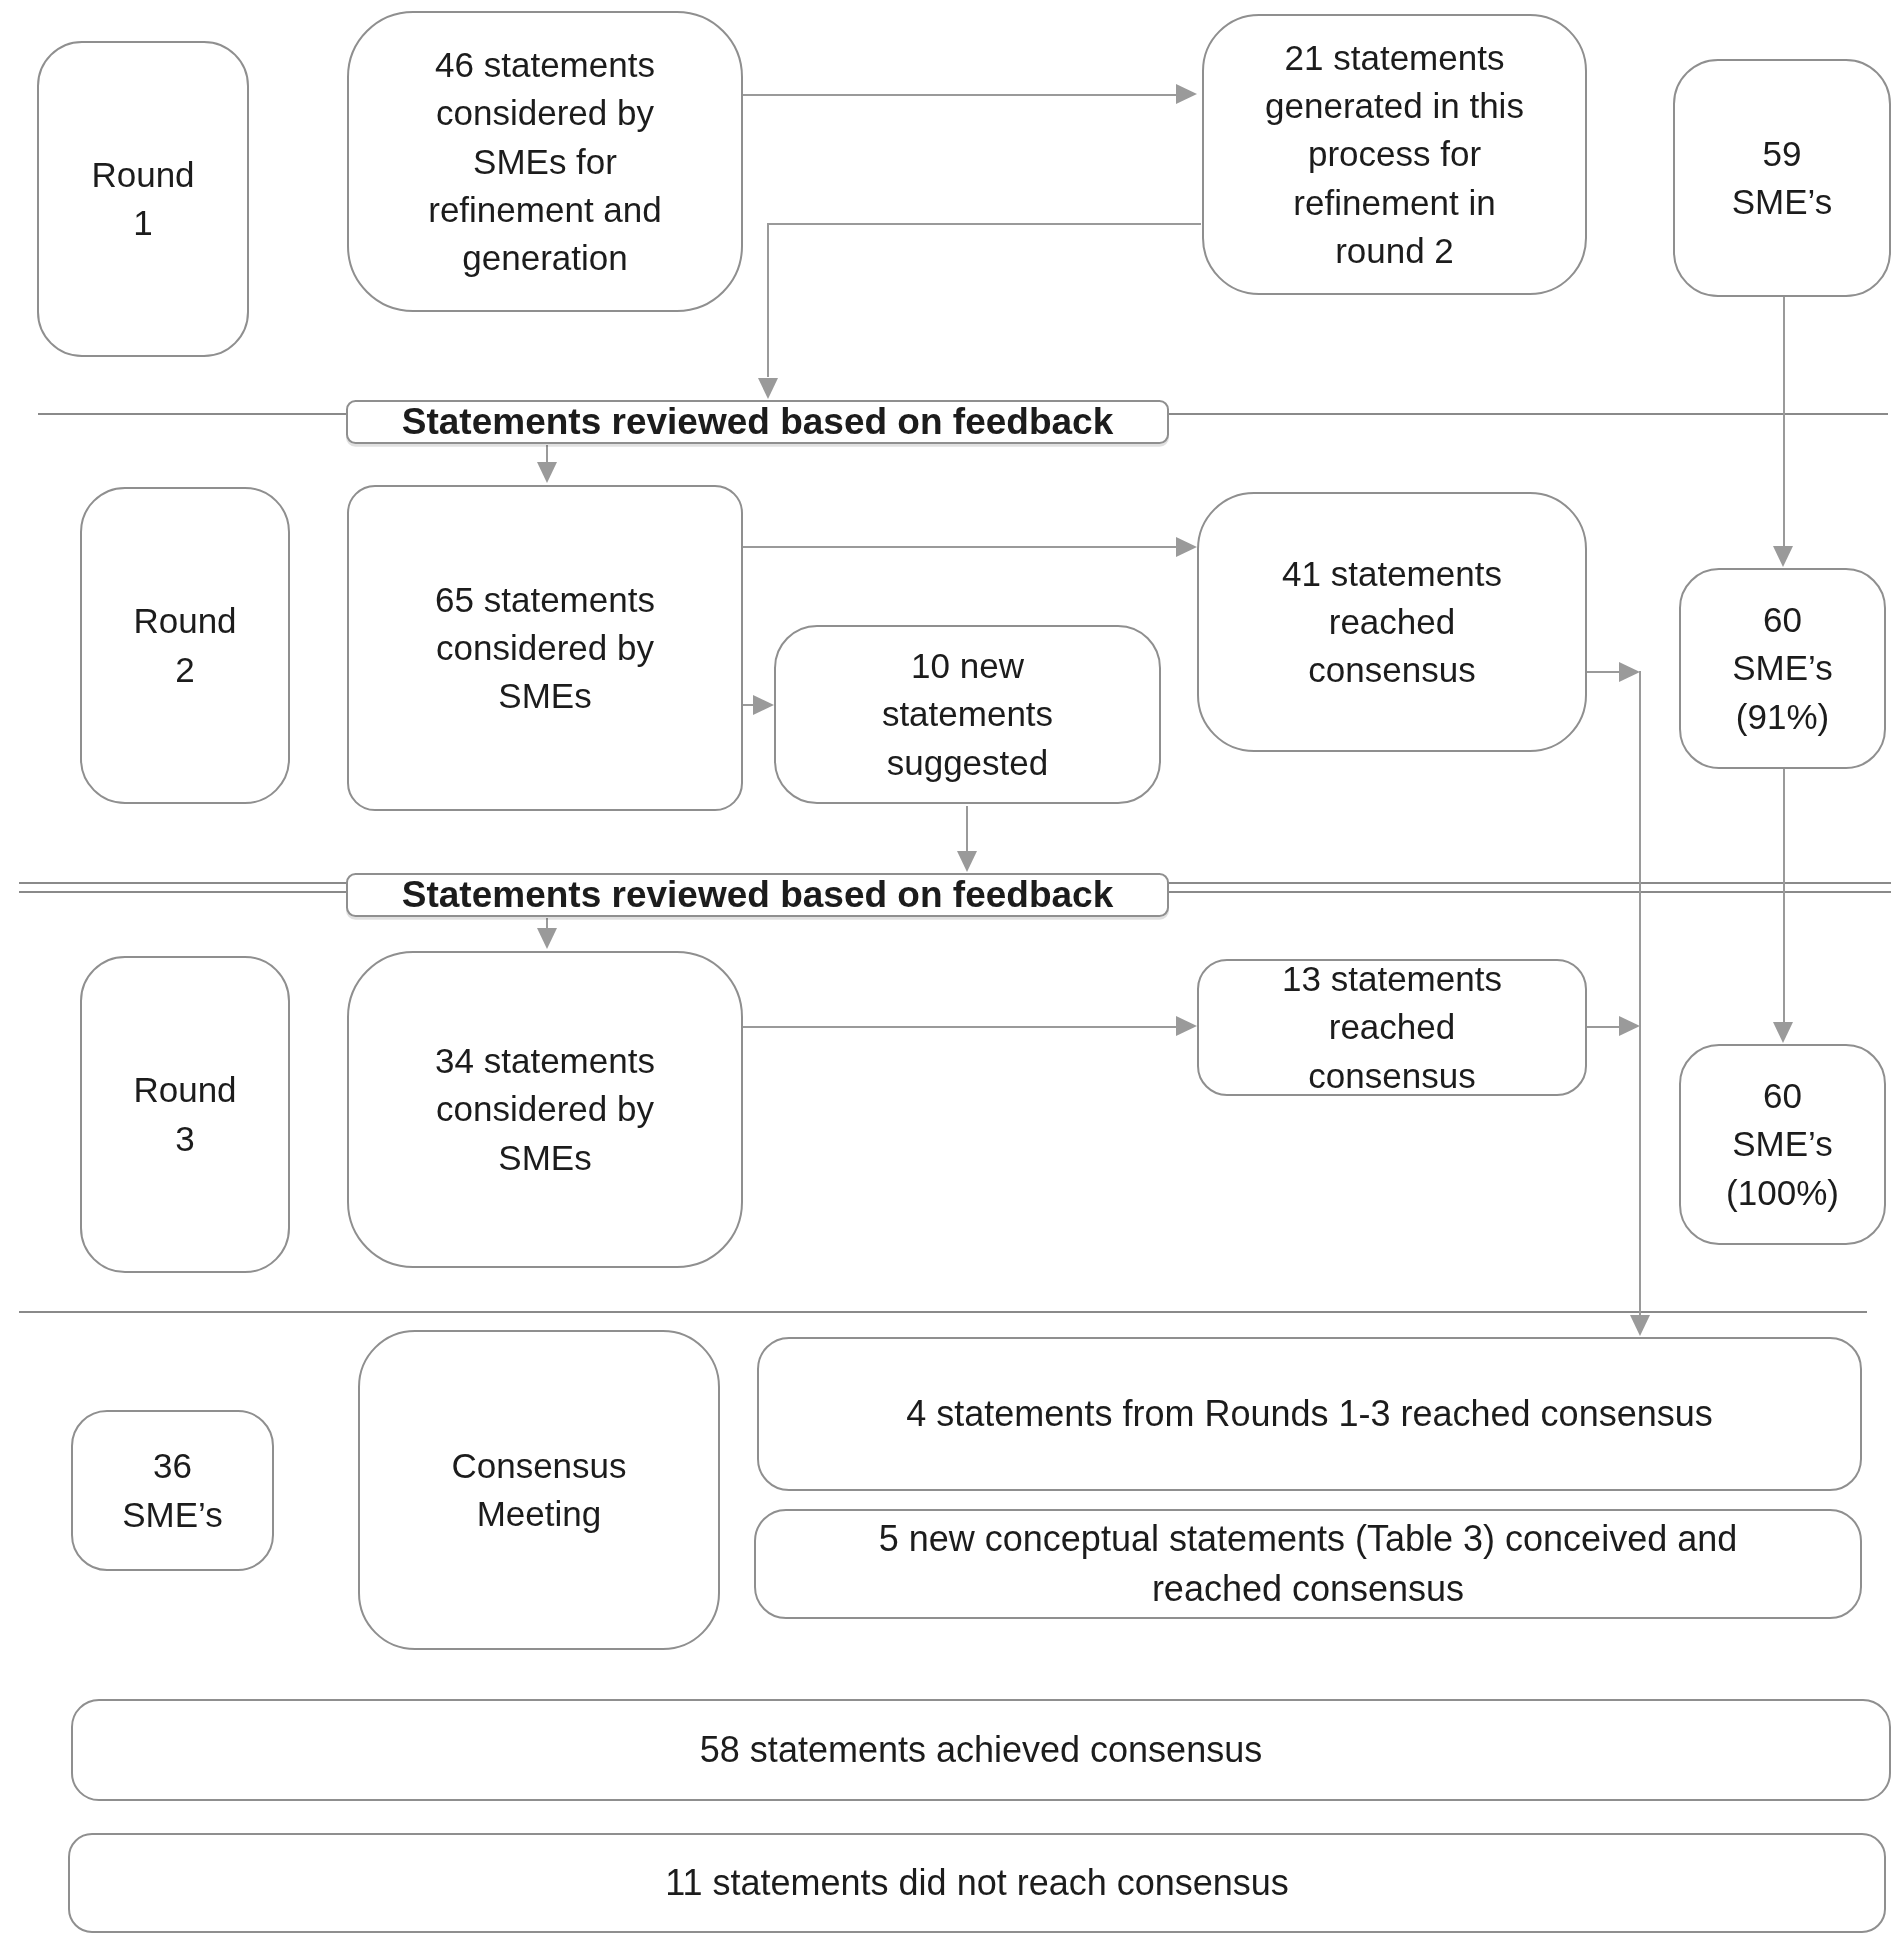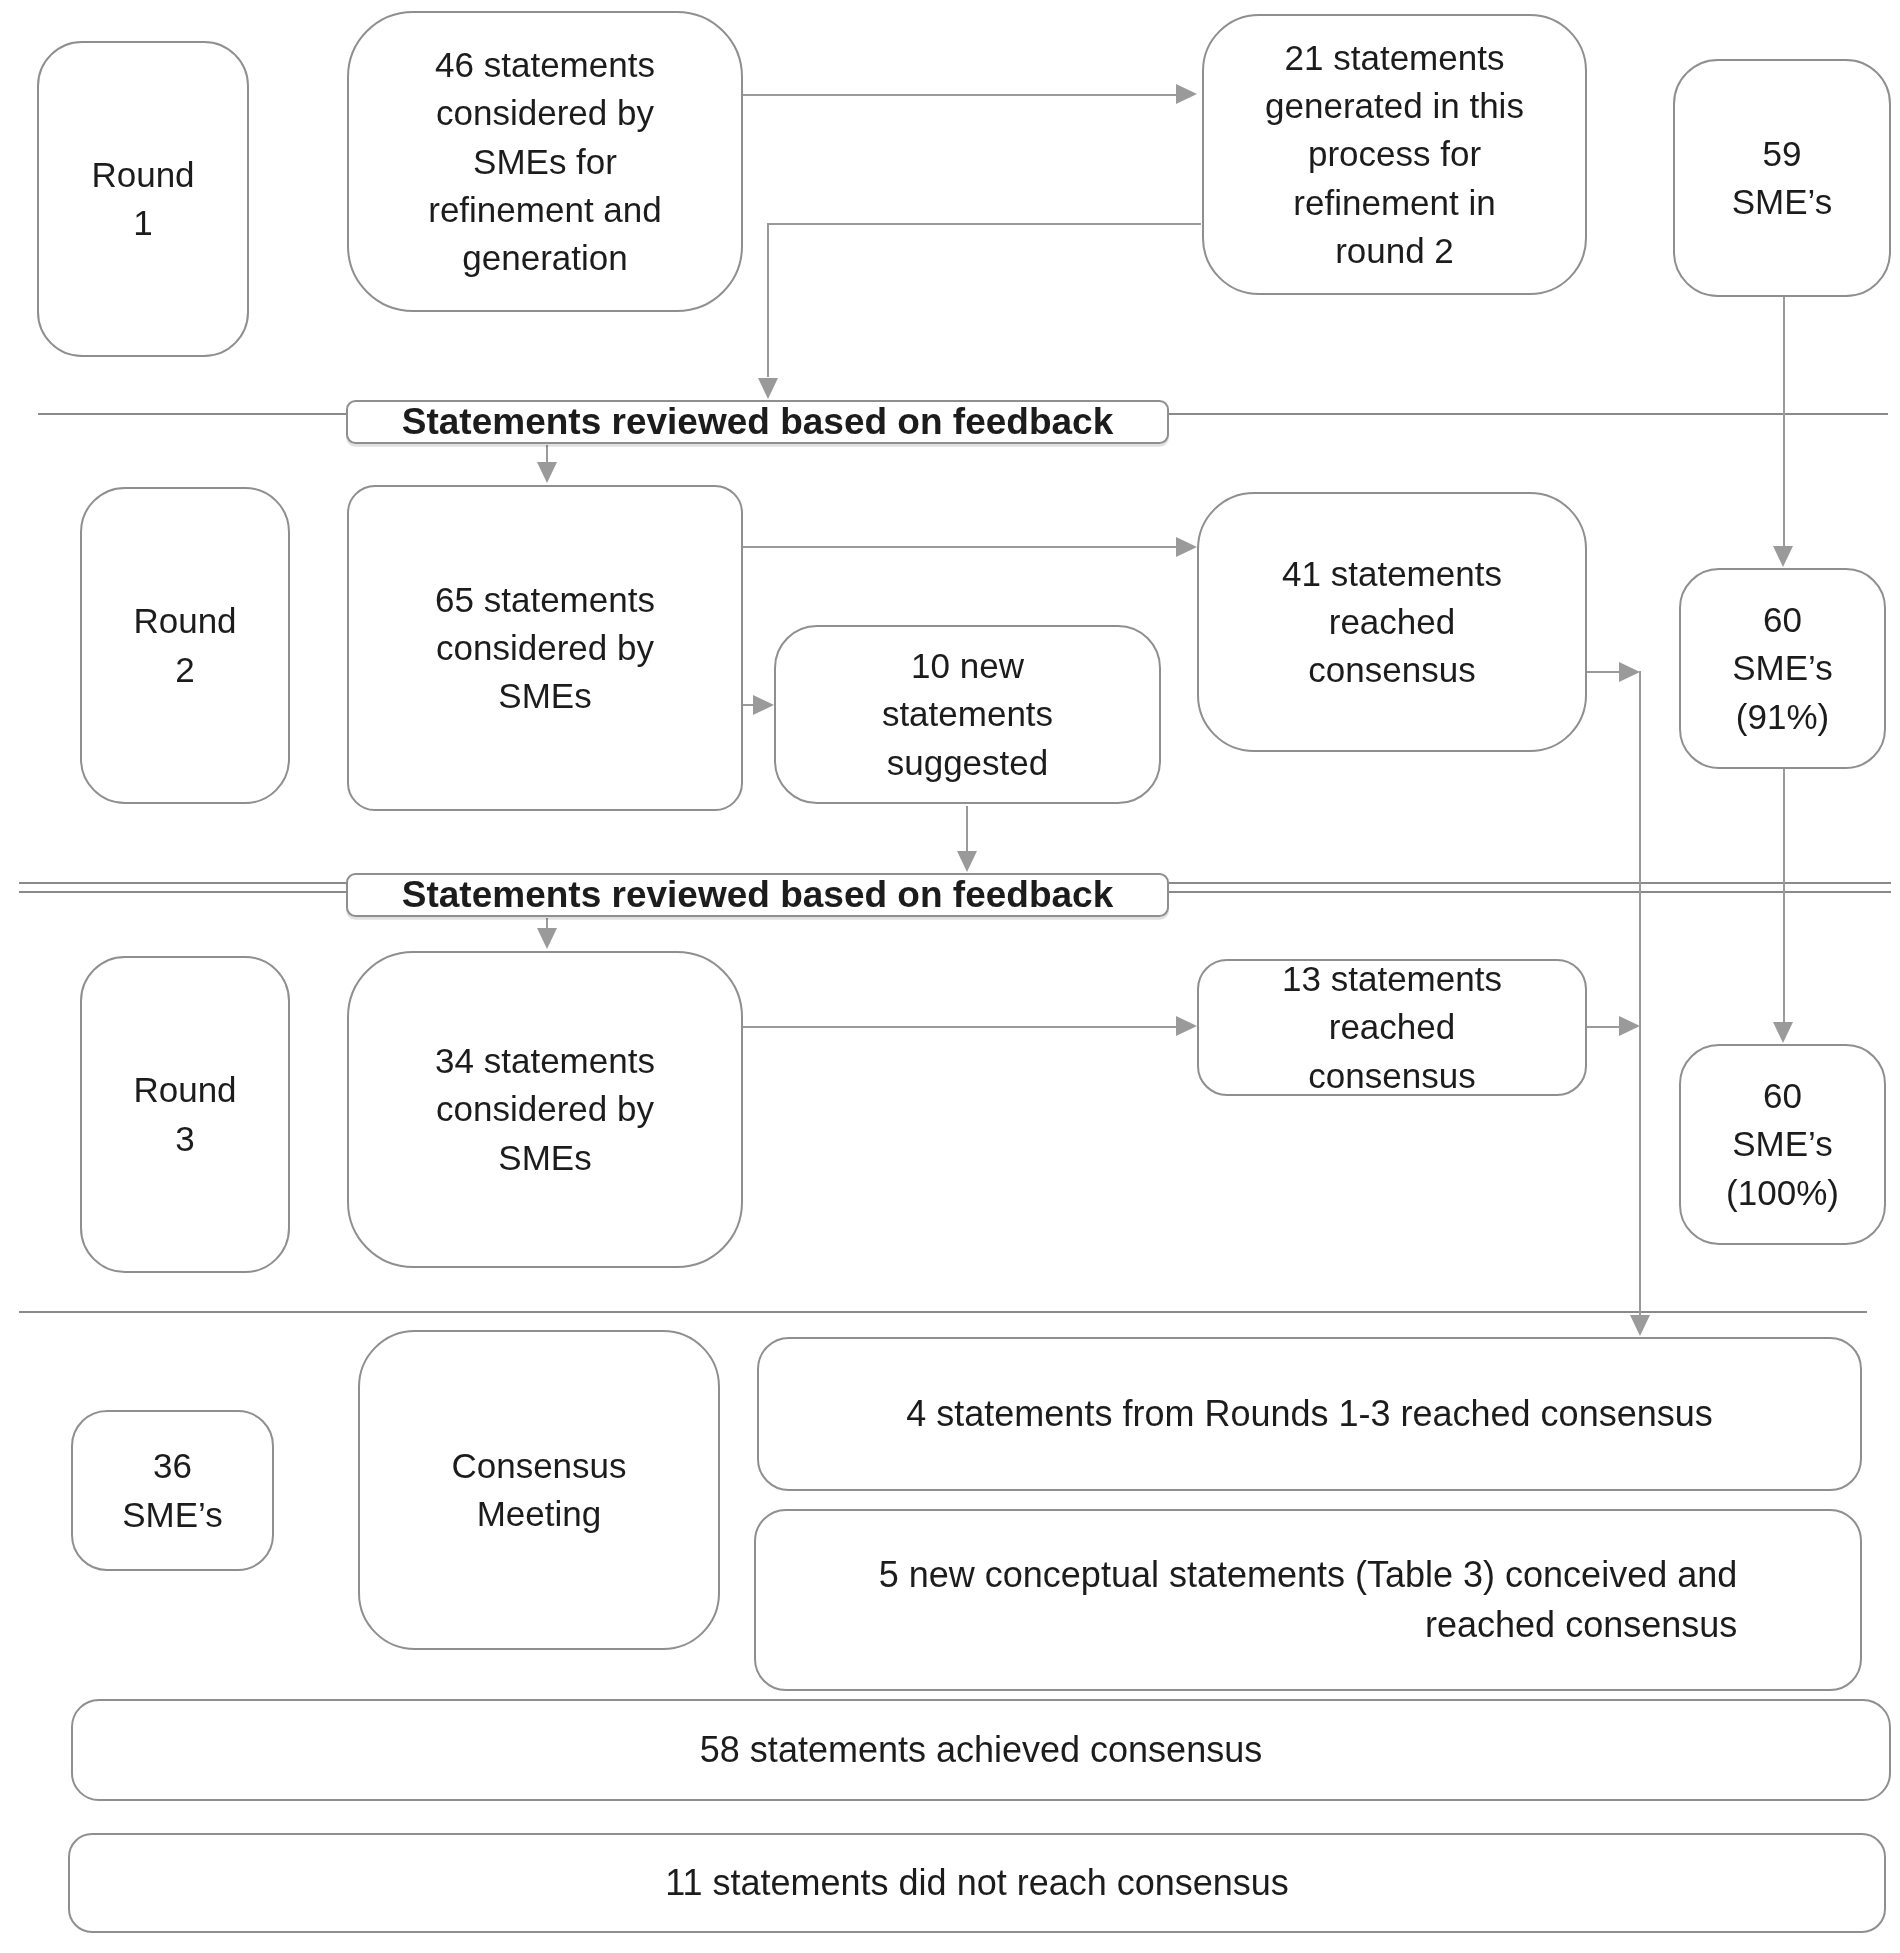--- a/index.html
+++ b/index.html
@@ -133,20 +133,20 @@
 consensus</div>
   <div class="node" style="left:1679px;top:1044px;width:207px;height:201px;border-radius:40px;">60
 SME’s
 (100%)</div>
 
   <div class="node" style="left:71px;top:1410px;width:203px;height:161px;border-radius:36px;">36
 SME’s</div>
   <div class="node" style="left:358px;top:1330px;width:362px;height:320px;border-radius:57px;">Consensus
 Meeting</div>
   <div class="node wide" style="left:757px;top:1337px;width:1105px;height:154px;border-radius:32px;">4 statements  from Rounds 1-3 reached consensus</div>
-  <div class="node wide" style="left:754px;top:1509px;width:1108px;height:182px;border-radius:32px;text-align:right;">5 new conceptual statements (Table 3) conceived and
+  <div class="node wide" style="left:754px;top:1509px;width:1108px;height:110px;border-radius:32px;">5 new conceptual statements (Table 3) conceived and
 reached consensus</div>
 
   <div class="node wide" style="left:71px;top:1699px;width:1820px;height:102px;border-radius:28px;">58 statements achieved consensus</div>
   <div class="node wide" style="left:68px;top:1833px;width:1818px;height:100px;border-radius:24px;">11 statements did not reach consensus</div>
 
 </div>
 
 
 </body></html>

